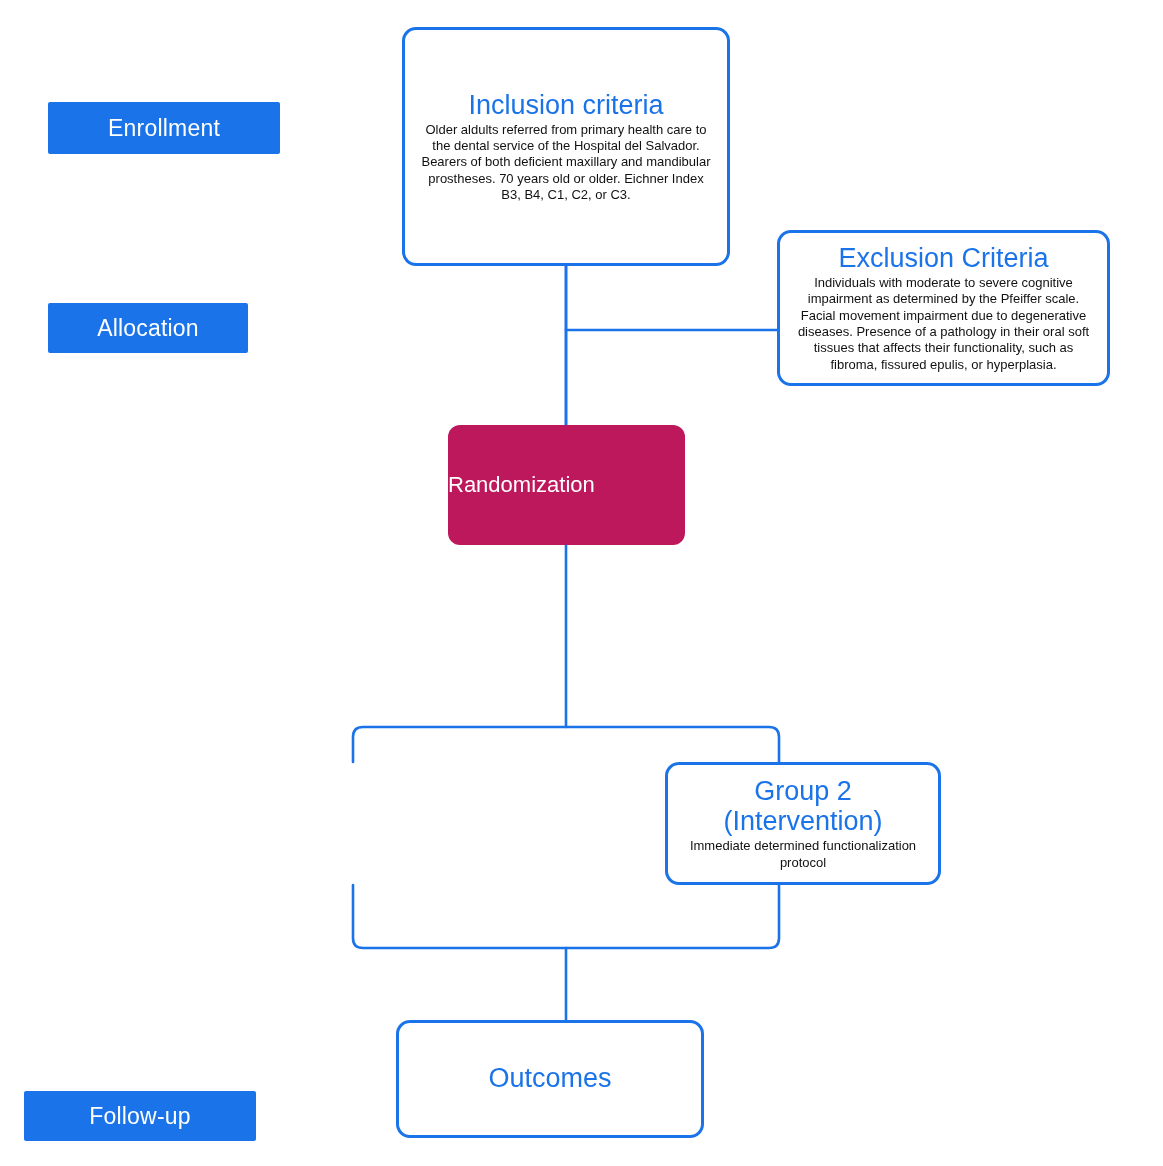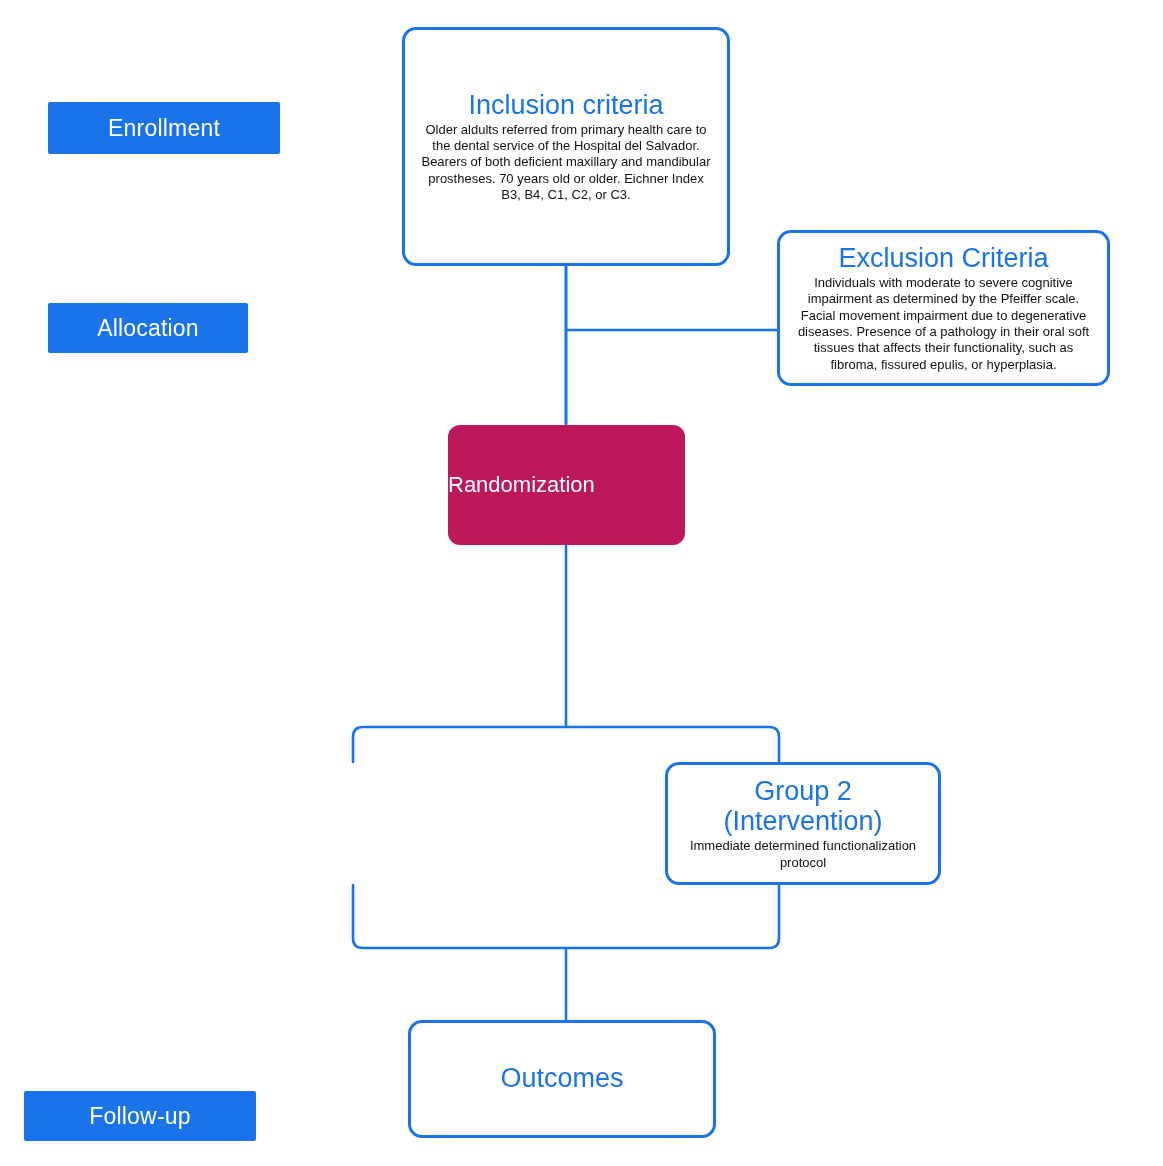--- a/index.html
+++ b/index.html
@@ -70,17 +70,17 @@
   <div class="filled" style="left:448px;top:425px;width:237px;height:120px;">
     <span>Randomization</span>
   </div>
 
 
   <div class="card" style="left:625px;top:762px;width:276px;height:123px;margin-left:40px;">
     <div class="title">Group 2 (Intervention)</div>
     <div class="body">Immediate determined functionalization protocol</div>
   </div>
 
-  <div class="card" style="left:408px;top:1020px;width:308px;height:118px;">
+  <div class="card" style="left:396px;top:1020px;width:308px;height:118px;">
     <div class="title">Outcomes</div>
   </div>
 
 </div>
 
 </body></html>

